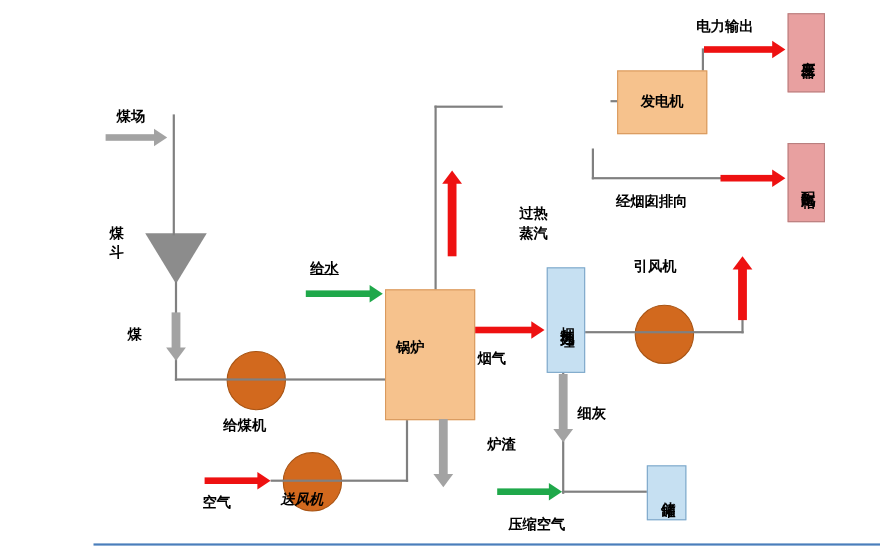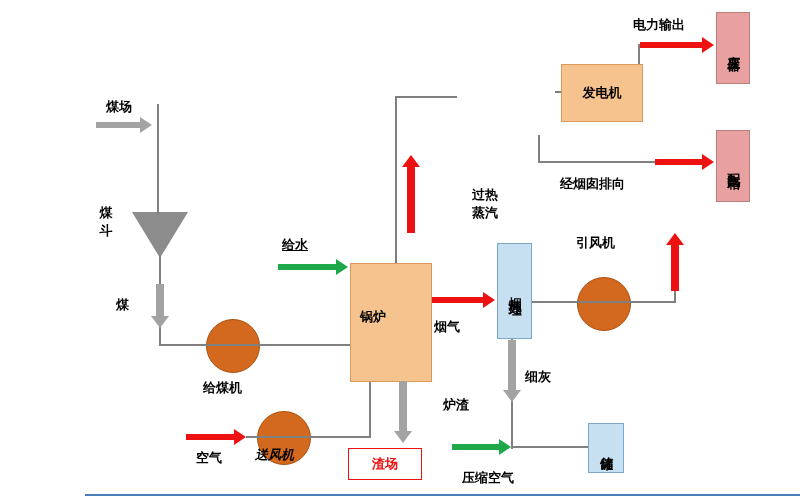--- a/index.html
+++ b/index.html
@@ -77,43 +77,40 @@
   </div>
   <div class="box pink" style="left:716px;top:130px;width:32px;height:70px;">
     <span class="vtext">配汽箱</span>
   </div>
   <div class="box blue" style="left:497px;top:243px;width:33px;height:94px;">
     <span class="vtext">烟气处理</span>
   </div>
   <div class="box blue" style="left:588px;top:423px;width:34px;height:48px;">
     <span class="vtext">储罐</span>
   </div>
-  <div class="box slag" style="left:348px;top:448px;width:72px;height:30px;">
-    <span>渣场</span>
-  </div>
 
   <div class="arrow gray right" style="left:96px;top:117px;width:56px;"></div>
   <div class="arrow gray down" style="left:151px;top:284px;height:44px;"></div>
   <div class="arrow red right" style="left:186px;top:429px;width:60px;"></div>
   <div class="arrow green right" style="left:278px;top:259px;width:70px;"></div>
   <div class="arrow red up" style="left:402px;top:155px;height:78px;"></div>
   <div class="arrow red right" style="left:640px;top:37px;width:74px;"></div>
   <div class="arrow red right" style="left:655px;top:154px;width:59px;"></div>
   <div class="arrow red right" style="left:432px;top:292px;width:63px;"></div>
   <div class="arrow red up" style="left:666px;top:233px;height:58px;"></div>
   <div class="arrow gray down" style="left:503px;top:340px;height:62px;"></div>
   <div class="arrow green right" style="left:452px;top:439px;width:59px;"></div>
   <div class="arrow gray down" style="left:394px;top:381px;height:62px;"></div>
 
   <div class="lbl" style="left:66px;top:98px;margin-left:40px;">煤场</div>
   <div class="lbl center" style="left:96px;top:204px;width:20px;">煤
 斗</div>
   <div class="lbl" style="left:116px;top:296px;">煤</div>
   <div class="lbl" style="left:203px;top:379px;">给煤机</div>
-  <div class="lbl" style="left:196px;top:449px;">空气</div>
+  <div class="lbl" style="left:184px;top:449px;">空气</div>
   <div class="lbl" style="left:255px;top:446px;font-style:italic;">送风机</div>
   <div class="lbl" style="left:282px;top:236px;text-decoration:underline;">给水</div>
   <div class="lbl" style="left:360px;top:308px;">锅炉</div>
   <div class="lbl" style="left:424px;top:186px;margin-left:48px;">过热
 蒸汽</div>
   <div class="lbl" style="left:633px;top:16px;">电力输出</div>
   <div class="lbl" style="left:560px;top:175px;">经烟囱排向</div>
   <div class="lbl" style="left:434px;top:318px;">烟气</div>
   <div class="lbl" style="left:576px;top:234px;">引风机</div>
   <div class="lbl" style="left:525px;top:368px;">细灰</div>

